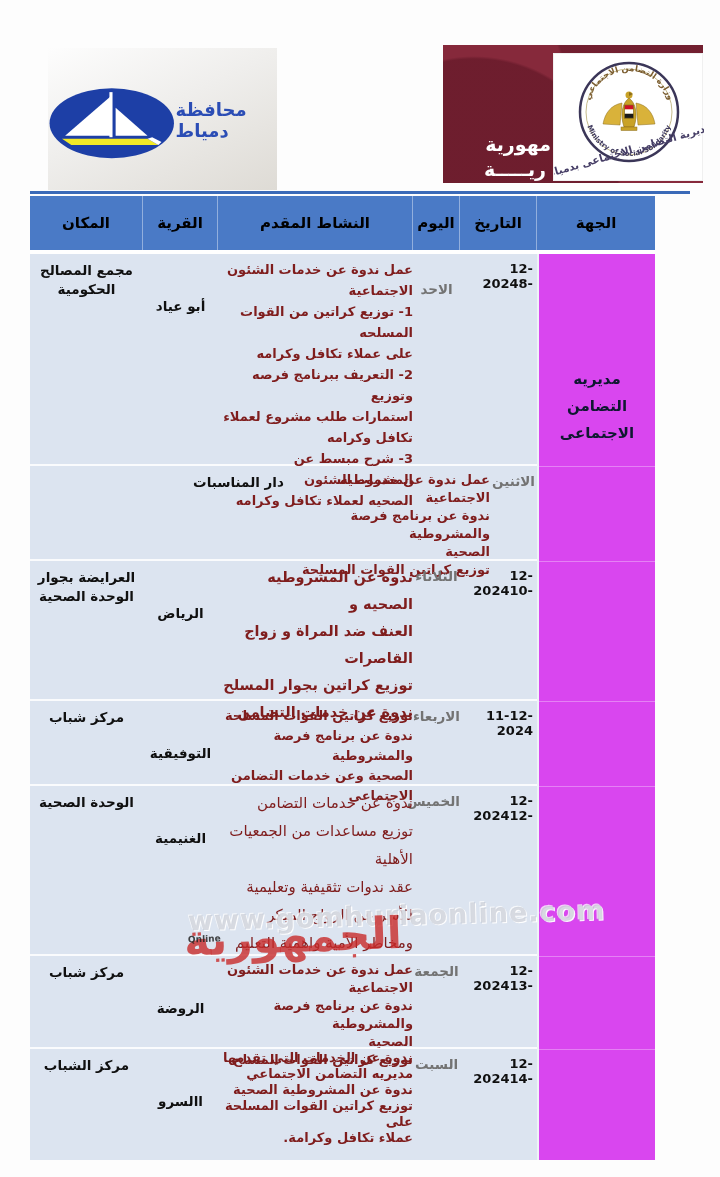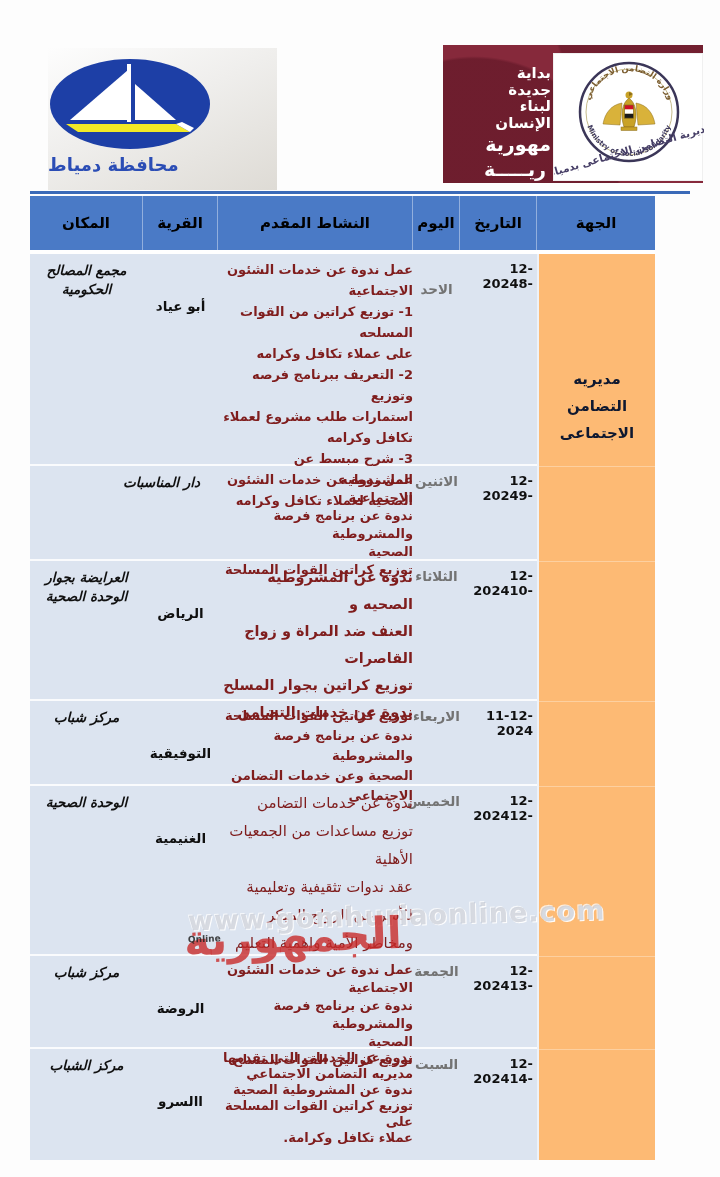--- a/index.html
+++ b/index.html
@@ -2,21 +2,21 @@
 <html lang="ar"><head>
 <meta charset="utf-8">
 <style>
   html,body{margin:0;padding:0;background:#fff;}
   .page{position:relative;width:720px;height:1177px;background:#fdfdfd;overflow:hidden;
         font-family:"DejaVu Sans",sans-serif;}
 
   
   .gov-logo{position:absolute;left:48px;top:48px;width:229px;height:142px;
     background:linear-gradient(155deg,#fdfdfd 0%,#efeeec 45%,#dedbd5 100%);
-    display:flex;flex-direction:column;justify-content:flex-start;}
+    display:flex;flex-direction:row;align-items:center;justify-content:flex-start;}
   .gov-logo svg{margin-top:10px;}
   .gov-title{font-size:18px;font-weight:bold;color:#2b4db5;margin-top:2px;letter-spacing:1px;}
 
   .banner{position:absolute;left:443px;top:45px;width:260px;height:138px;
     background:
       radial-gradient(circle at 12% 115%, rgba(90,20,35,.55) 0 52%, transparent 53%),
       radial-gradient(circle at 90% -25%, rgba(90,20,35,.45) 0 42%, transparent 43%),
       #86293b;
     overflow:hidden;}
   .banner-lines{position:absolute;top:20px;right:152px;text-align:right;color:#fff;
@@ -46,31 +46,31 @@
   .r4{height:170px}.r5{height:93px}.r6{height:111px}
 
   .c-date{width:77px;direction:ltr;text-align:right;padding:7px 4px 0 0;
     font-size:13px;font-weight:bold;box-sizing:border-box;color:#101010;}
   .c-day{width:47px;text-align:center;padding-top:7px;font-size:13.5px;font-weight:bold;color:#737373;}
   .c-act{width:195px;text-align:right;padding-top:5px;font-size:13px;font-weight:bold;
     line-height:20px;white-space:pre-line;color:#7f1d1d;box-sizing:border-box;}
   .c-vil{width:75px;text-align:center;padding-top:7px;font-size:13.5px;font-weight:bold;
     line-height:19px;color:#101010;margin-top:36px;}
   .c-plc{width:113px;text-align:center;padding:7px 3px 0 3px;font-size:13.5px;font-weight:bold;
-    line-height:19px;color:#101010;box-sizing:border-box;font-style:italic;}
+    line-height:19px;color:#101010;box-sizing:border-box;}
 
   .r0 .c-day{padding-top:27px}
   .r0 .c-act{line-height:21px}
   .r1 .c-act{line-height:18px}
   .r2 .c-act{font-size:14.5px;line-height:27px;padding-top:3px}
   .r4 .c-act{font-size:15px;line-height:28px;font-weight:500;padding-top:3px}
   .r5 .c-act{line-height:18px}
   .r6 .c-act{line-height:16px;padding-top:1px}
 
-  .entity-col{position:absolute;top:0;right:0;width:118px;height:906px;background:#fdba74;
+  .entity-col{position:absolute;top:0;right:0;width:118px;height:906px;background:#d946ef;
     border-left:2px solid #eef2f8;box-sizing:border-box;z-index:1;}
   .entity-label{margin-top:112px;text-align:center;font-weight:bold;font-size:15px;
     color:#0e1830;white-space:pre-line;line-height:27px;}
   .esep{position:absolute;left:0;right:0;height:1px;background:rgba(255,255,255,.32);}
   .esep1{top:212px}.esep2{top:307px}.esep3{top:447px}
   .esep4{top:532px}.esep5{top:702px}.esep6{top:795px}
 
   
   .wm-url{position:absolute;left:188px;top:901px;width:340px;font-size:27px;font-weight:bold;
     letter-spacing:1px;color:rgba(183,188,200,.55);
@@ -92,26 +92,20 @@
       <polygon points="22,62 80,12 80,62" fill="#ffffff"></polygon>
       <rect x="79" y="6" width="4" height="58" fill="#ffffff"></rect>
       <polygon points="87,26 87,62 128,62" fill="#ffffff"></polygon>
       <polygon points="18,66 128,66 142,74 30,74" fill="#f2e926"></polygon>
       <polygon points="128,66 142,74 146,70 134,64" fill="#ffffff"></polygon>
     </svg>
     <div class="gov-title">محافظة دمياط</div>
   </div>
 
   <div class="banner">
-    <div class="banner-lines">
-      <div>بداية</div>
-      <div>جديدة</div>
-      <div>لبناء</div>
-      <div>الإنسان</div>
-    </div>
     <div class="banner-frag1">مهورية</div>
     <div class="banner-frag2">ريـــــة</div>
   </div>
 
   <div class="seal-box">
     <svg width="150" height="128" viewBox="0 0 150 128">
       <circle cx="75" cy="58" r="49" fill="#ffffff" stroke="#3b3658" stroke-width="2.5"></circle>
       <circle cx="75" cy="58" r="43" fill="none" stroke="#b7a96f" stroke-width="0.8"></circle>
       <defs>
         <path id="arcTop" d="M 34,58 A 41,41 0 0 1 116,58"></path>
@@ -177,21 +171,20 @@
 2- التعريف ببرنامج فرصه وتوزيع
 استمارات طلب مشروع لعملاء
 تكافل وكرامه
 3- شرح مبسط عن المشروطيه
 الصحيه لعملاء تكافل وكرامه</div>
         <div class="c-vil">أبو عياد</div>
         <div class="c-plc">مجمع المصالح الحكومية</div>
       </div>
 
       <div class="row r1">
-        <div class="c-date">12-20249-</div>
         <div class="c-day">الاثنين</div>
         <div class="c-act">عمل ندوة عن خدمات الشئون
 الاجتماعية
 ندوة عن برنامج فرصة والمشروطية
 الصحية
 توزيع كراتين القوات المسلحة</div>
         <div class="c-plc">دار المناسبات</div>
       </div>
 
       <div class="row r2">

